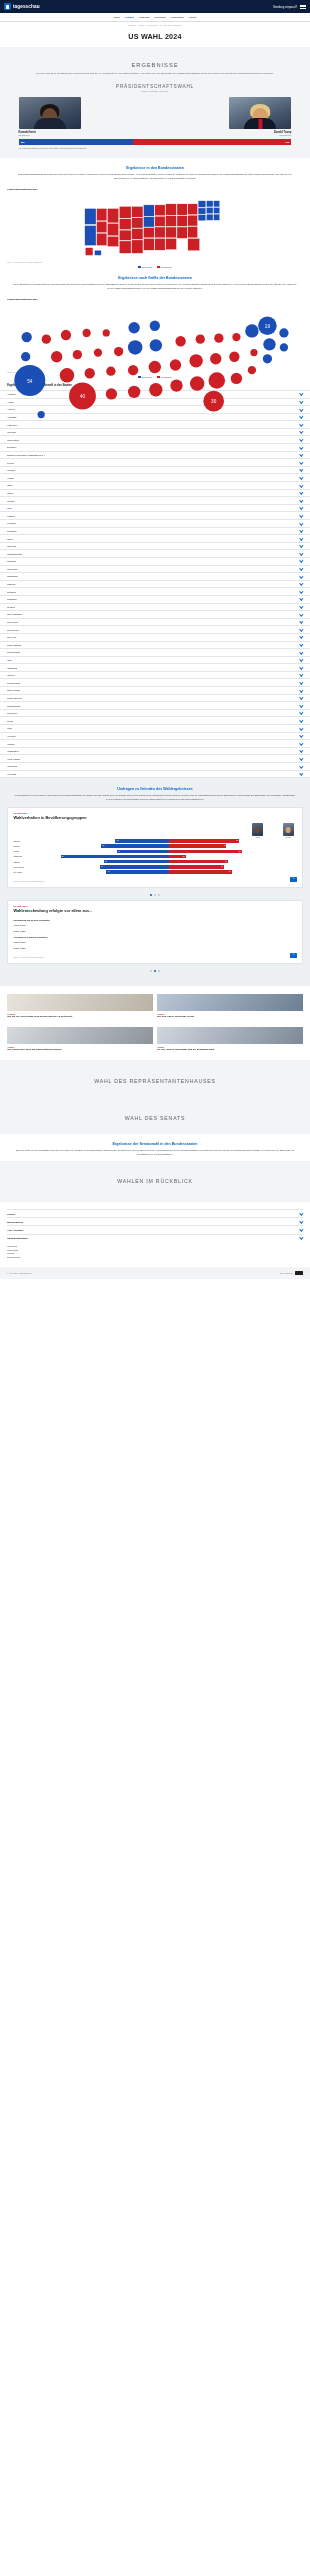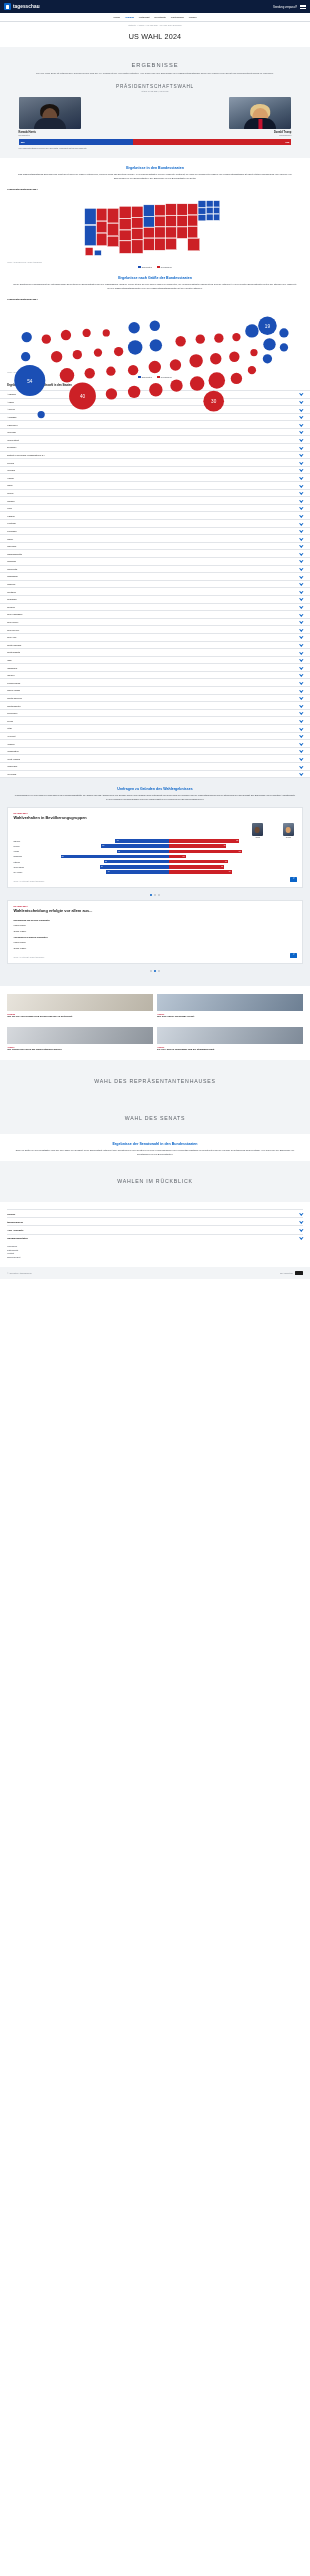--- a/index.html
+++ b/index.html
@@ -50,21 +50,21 @@
     justify-content: center;
     gap: 4.7px;
   }
   .navbar a { font-size: 2.4px; color: #1b1b1b; text-decoration: none; }
   .navbar a.active { color: #0a64c8; font-weight: bold; }
 
   
   .page-title {
     text-align: center;
     font-size: 7.2px;
-    font-weight: normal;
+    font-weight: bold;
     padding: 6.2px 0 5.2px;
     letter-spacing: 0.2px;
   }
 
   .section-band {
     background: #f2f4f6;
     padding: 8.3px 7.2px 9.3px;
   }
   .band-title {
     text-align: center;

